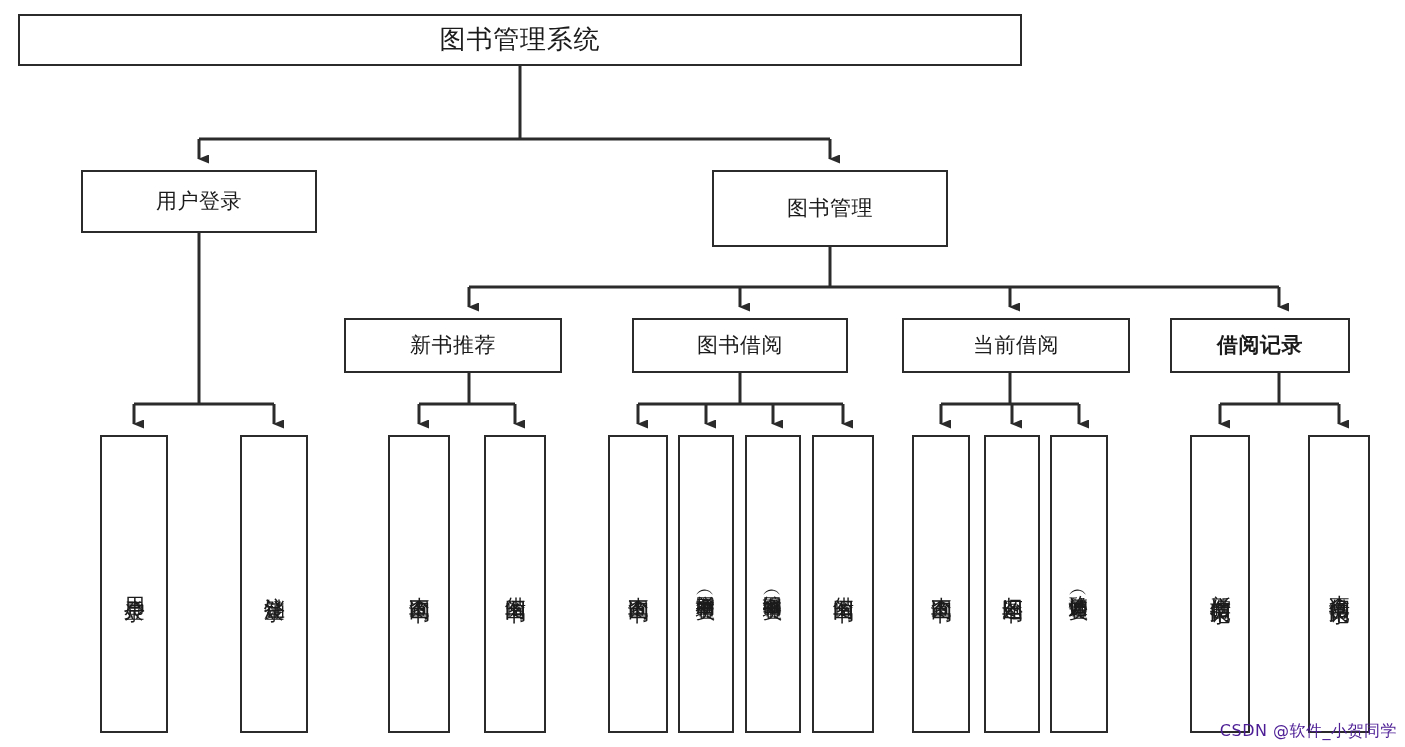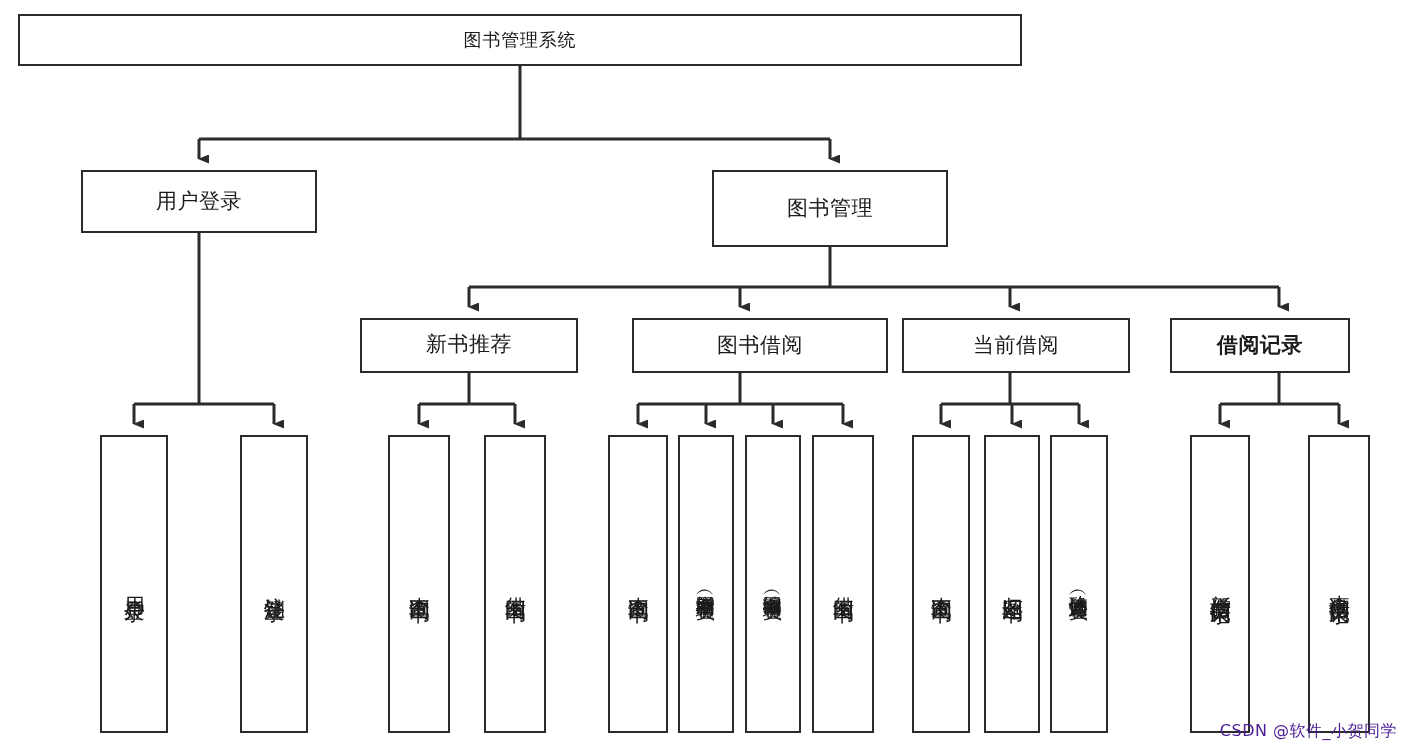--- a/index.html
+++ b/index.html
@@ -39,21 +39,21 @@
     display: block;
     text-align: center;
     line-height: 1.12;
     white-space: nowrap;
   }
   .node.h .lbl {
     font-size: 21px;
     letter-spacing: 0.5px;
   }
   .node.root .lbl {
-    font-size: 18px;
+    font-size: 26px;
     letter-spacing: 0.8px;
   }
   .node.v {
     align-items: center;
     justify-content: center;
   }
   .node.v .lbl {
     writing-mode: vertical-rl;
     text-orientation: upright;
     font-size: 21px;
@@ -126,24 +126,24 @@
   <div id="nodes-layer">
       <div class="node h root" style="left: 18px; top: 14px; width: 1004px; height: 52px;">
         <span class="lbl">图书管理系统</span>
       </div>
       <div class="node h" style="left: 81px; top: 170px; width: 236px; height: 63px;">
         <span class="lbl">用户登录</span>
       </div>
       <div class="node h" style="left: 712px; top: 170px; width: 236px; height: 77px;">
         <span class="lbl">图书管理</span>
       </div>
-      <div class="node h" style="left: 360px; top: 318px; width: 218px; height: 55px; font-family: Liberation Mono, monospace;">
+      <div class="node h" style="left: 344px; top: 318px; width: 218px; height: 55px;">
         <span class="lbl">新书推荐</span>
       </div>
-      <div class="node h" style="left: 632px; top: 318px; width: 256px; height: 55px;">
+      <div class="node h" style="left: 632px; top: 318px; width: 216px; height: 55px;">
         <span class="lbl">图书借阅</span>
       </div>
       <div class="node h" style="left: 902px; top: 318px; width: 228px; height: 55px;">
         <span class="lbl">当前借阅</span>
       </div>
       <div class="node h" style="left: 1170px; top: 318px; width: 180px; height: 55px; font-weight: bold;">
         <span class="lbl">借阅记录</span>
       </div>
       <div class="node v" style="left: 100px; top: 435px; width: 68px; height: 298px;">
         <span class="lbl">用户登录</span>

